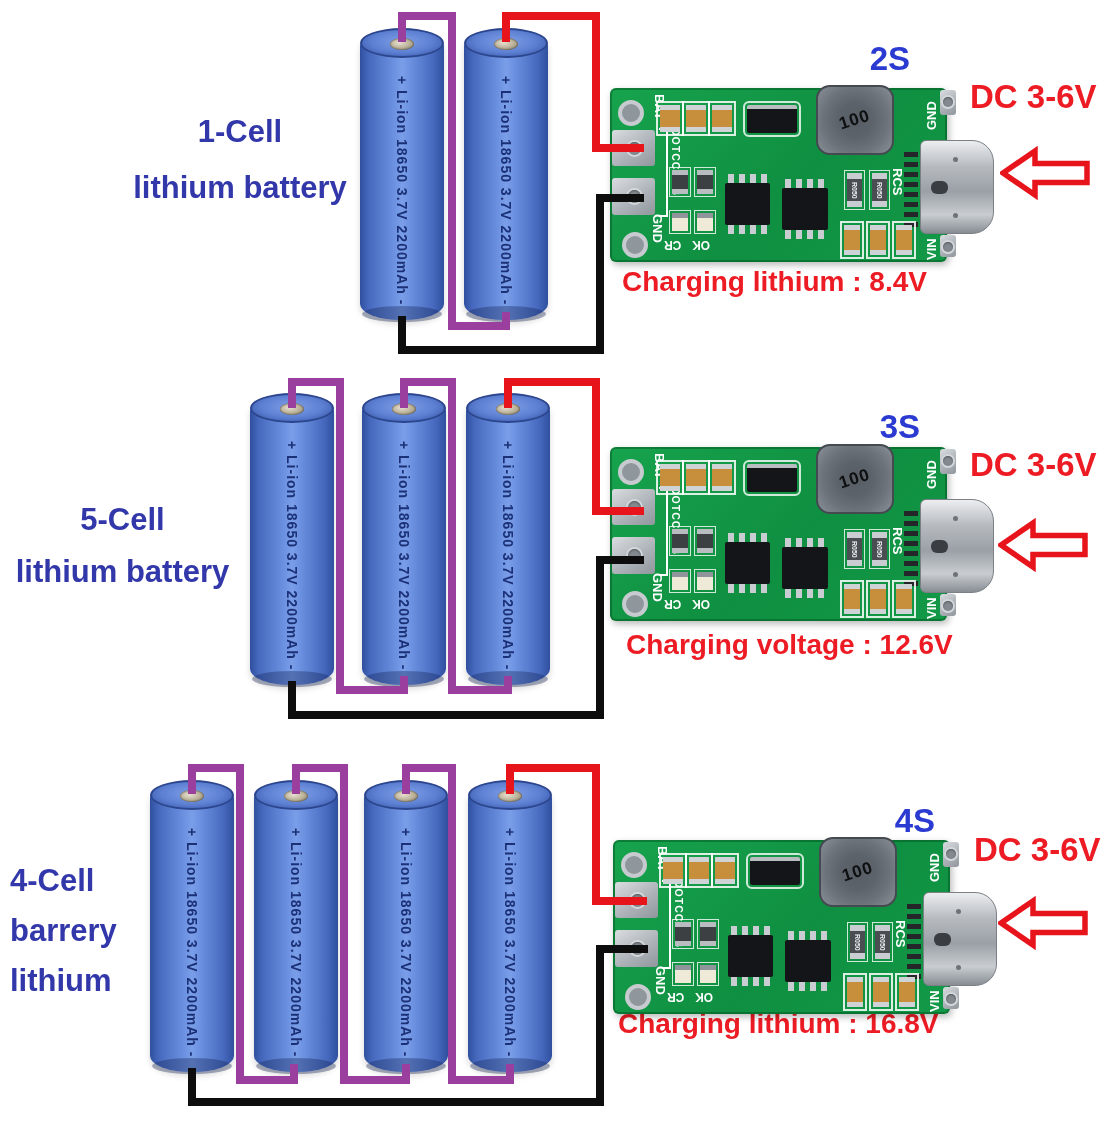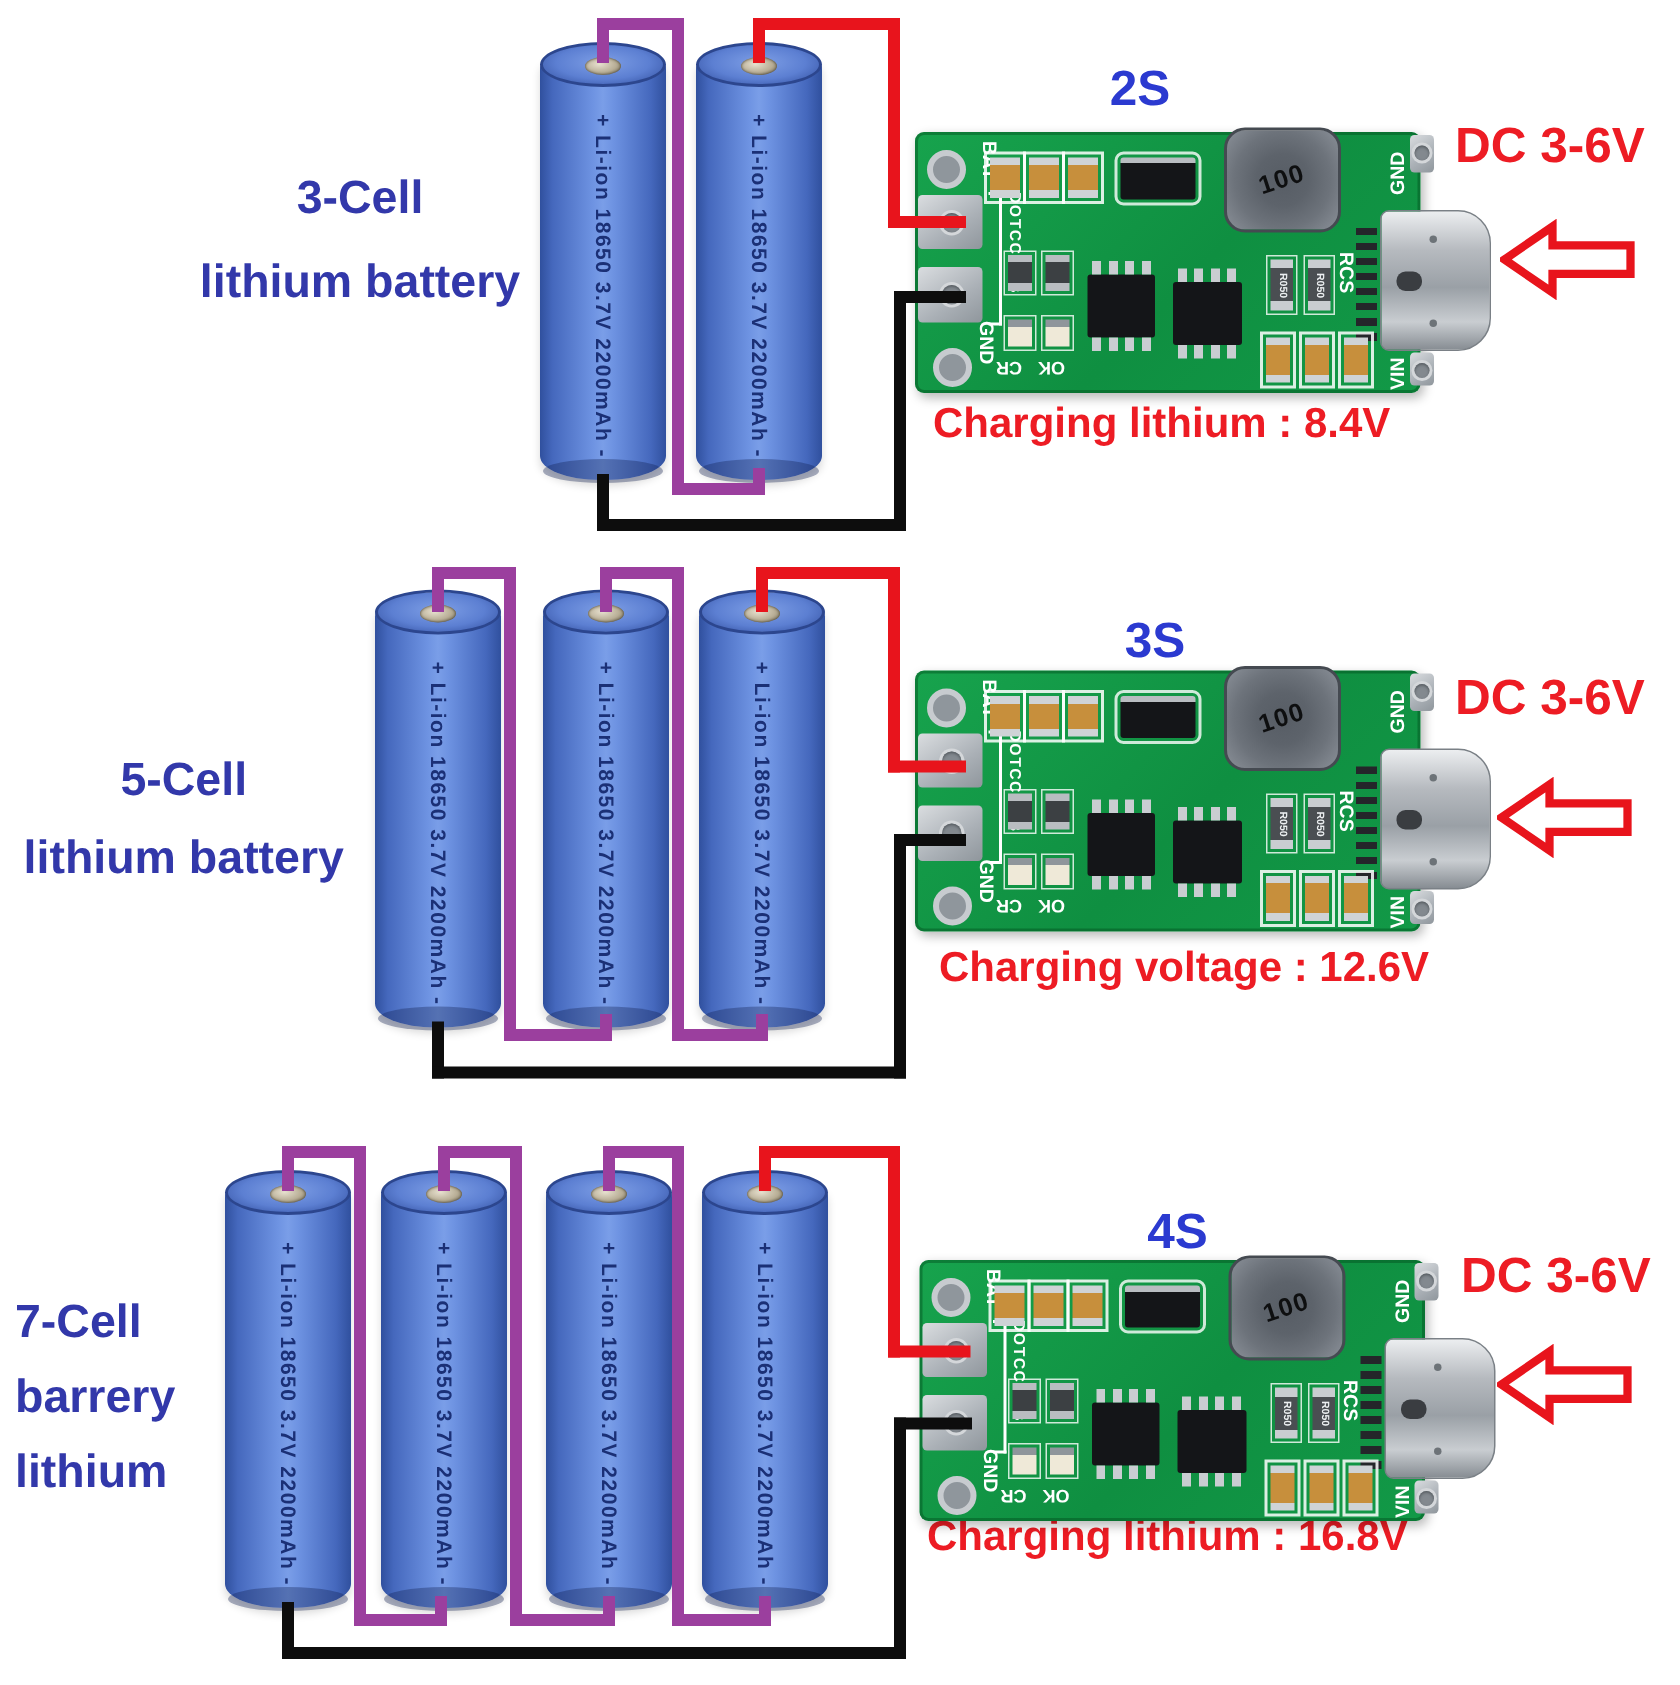--- a/index.html
+++ b/index.html
@@ -4,21 +4,21 @@
 <style>
   html,body{margin:0;padding:0;background:#fff;}
   #canvas{position:relative;width:1120px;height:1123px;background:#ffffff;overflow:hidden;
           font-family:"Liberation Sans",sans-serif;}
 
   
   .cell-label{position:absolute;color:#3238aa;font-weight:700;font-size:31px;line-height:56px;}
   .cell-label.s1{left:85px;top:104px;width:310px;text-align:center;}
   .cell-label.s2{left:0px;top:494px;width:245px;text-align:center;line-height:52px;}
   .cell-label.s3{left:10px;top:856px;width:210px;text-align:left;line-height:50px;}
-  .module-tag{position:absolute;width:300px;text-align:center;color:#2b3ad0;font-weight:700;font-size:33px;}
+  .module-tag{position:absolute;width:300px;text-align:right;color:#2b3ad0;font-weight:700;font-size:33px;}
   .dc-label{position:absolute;color:#ed1c24;font-weight:700;font-size:33px;white-space:nowrap;}
   .charging-label{position:absolute;color:#ed1c24;font-weight:700;font-size:28px;white-space:nowrap;}
 
   
   .battery{position:absolute;width:84px;height:290px;border-radius:40px/16px;
     background:linear-gradient(90deg,#30509e 0%,#4568bd 10%,#6e93e2 42%,#7a9ee8 50%,#6e93e2 58%,#4568bd 88%,#30509e 100%);
     box-shadow:0 4px 6px rgba(0,0,0,0.15);}
   .bat-top{position:absolute;left:0;top:-2px;width:84px;height:30px;border-radius:50%;
     background:radial-gradient(ellipse at 50% 45%,#7e9fe6 0%,#5c7fd2 55%,#2f4c9c 100%);
     border:2px solid #2c468e;box-sizing:border-box;}
@@ -103,21 +103,21 @@
   .usb-dot.d1{left:32px;top:16px;} .usb-dot.d2{left:32px;top:72px;}
 
   .arrow-svg{position:absolute;z-index:7;}
 </style>
 </head>
 <body>
 
 <div id="canvas">
 
   <div class="cell-label s1">
-    <div>3-Cell</div>
+    <div>1-Cell</div>
     <div>lithium battery</div>
   </div>
 
   <div class="battery" style="left:360px;top:30px">
     <div class="bat-label">+ Li-ion 18650 3.7V 2200mAh -</div>
     <div class="bat-bottom"></div>
     <div class="bat-top">
         <div class="bat-nipple"></div>
       </div>
   </div>
@@ -315,21 +315,21 @@
         <div class="pad-hole small"></div>
       </div>
 </div>
   <div class="dc-label" style="left:970px;top:446px">DC 3-6V</div>
   <svg class="arrow-svg" style="left:998px;top:518px" width="90" height="54" viewBox="0 0 90 54">
     <polygon points="3,27 35,5 35,17.5 87,17.5 87,36.5 35,36.5 35,49" fill="#ffffff" stroke="#e8141c" stroke-width="5.5" stroke-linejoin="miter"></polygon>
   </svg>
   <div class="charging-label" style="left:626px;top:629px">Charging voltage : 12.6V</div>
 
   <div class="cell-label s3">
-    <div>7-Cell</div>
+    <div>4-Cell</div>
     <div>barrery</div>
     <div>lithium</div>
   </div>
 
   <div class="battery" style="left:150px;top:782px">
     <div class="bat-label">+ Li-ion 18650 3.7V 2200mAh -</div>
     <div class="bat-bottom"></div>
     <div class="bat-top">
         <div class="bat-nipple"></div>
       </div>

